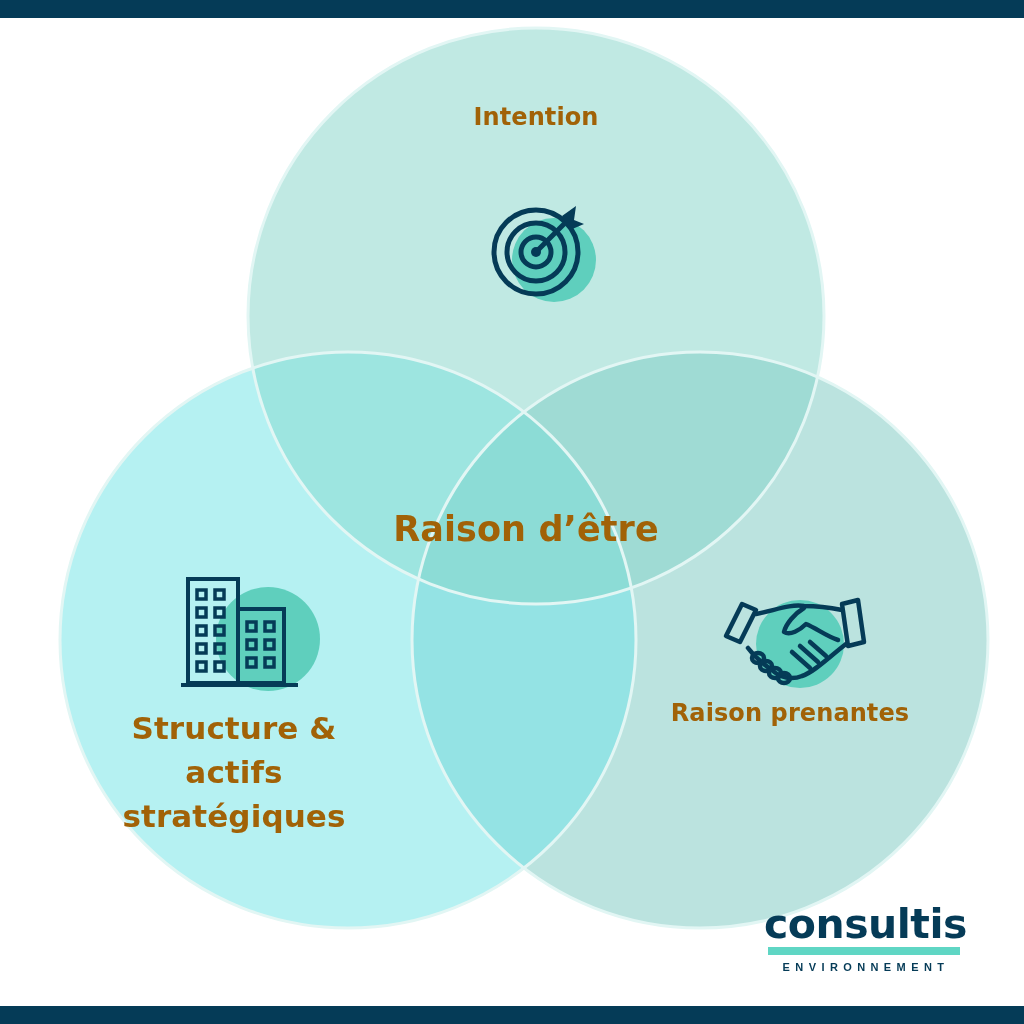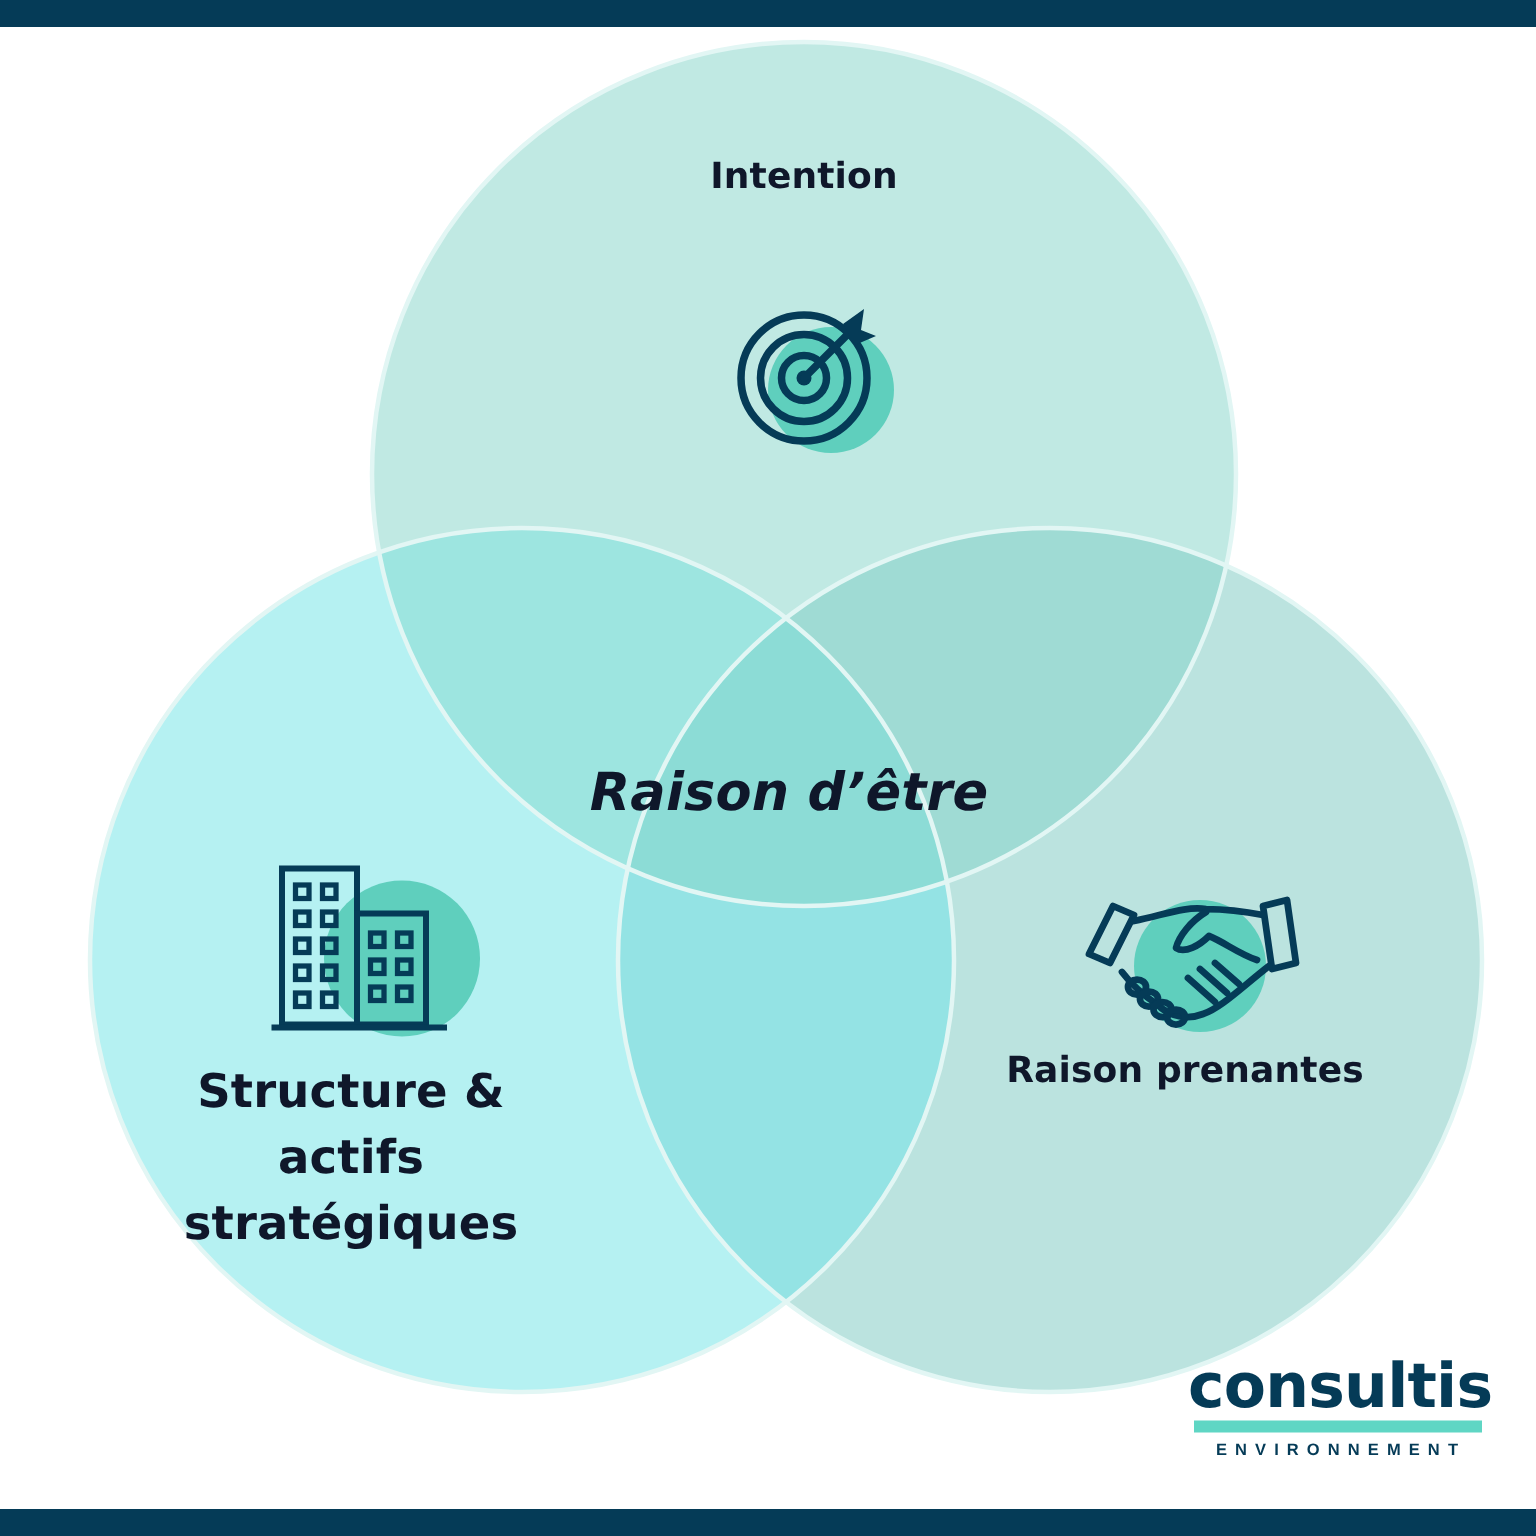--- a/index.html
+++ b/index.html
@@ -2,27 +2,27 @@
 <html><head>
   <meta charset="utf-8">
   <style>
     html, body { margin: 0; padding: 0; }
     body { width: 1024px; height: 1024px; background: #ffffff; position: relative; overflow: hidden;
            font-family: "DejaVu Sans", sans-serif; }
     .bar { position: absolute; left: 0; width: 1024px; background: #053b57; }
     .bar.top { top: 0; height: 18px; }
     .bar.bottom { bottom: 0; height: 18px; }
     svg.venn { position: absolute; left: 0; top: 0; }
-    .label { position: absolute; color: #0f172a; font-weight: bold; text-align: center; line-height: 1.42; letter-spacing: 0.1px; }
+    .label { position: absolute; color: #a16207; font-weight: bold; text-align: center; line-height: 1.42; letter-spacing: 0.1px; }
     .label.top { left: 386px; top: 100px; width: 300px; font-size: 24px; }
     .label.left { left: 84px; top: 706px; width: 300px; font-size: 31px; }
     .label.right { left: 620px; top: 696px; width: 340px; font-size: 24px; }
-    .label.center { left: 336px; top: 512px; width: 380px; font-size: 35px; line-height: 1; font-style: italic; }
+    .label.center { left: 336px; top: 512px; width: 380px; font-size: 35px; line-height: 1; }
     .icon { position: absolute; }
-    .logo { position: absolute; left: 792px; top: 902px; width: 200px; }
+    .logo { position: absolute; left: 764px; top: 902px; width: 200px; }
     .logo-word { font-family: "DejaVu Sans", sans-serif; font-weight: bold; font-size: 41px; color: #053b57; letter-spacing: -0.5px; line-height: 44px; text-align: center; }
     .logo-line { height: 8px; background: #5fd6c4; margin: 1px 4px 6px 4px; }
     .logo-sub { font-family: Liberation Sans, sans-serif; font-weight: bold; font-size: 11px; color: #053b57; letter-spacing: 5.4px; text-align: center; padding-left: 4px; }
   </style>
 </head>
 <body>
 
 <div class="bar top"></div>
 
 <svg class="venn" width="1024" height="1024" viewBox="0 0 1024 1024">

